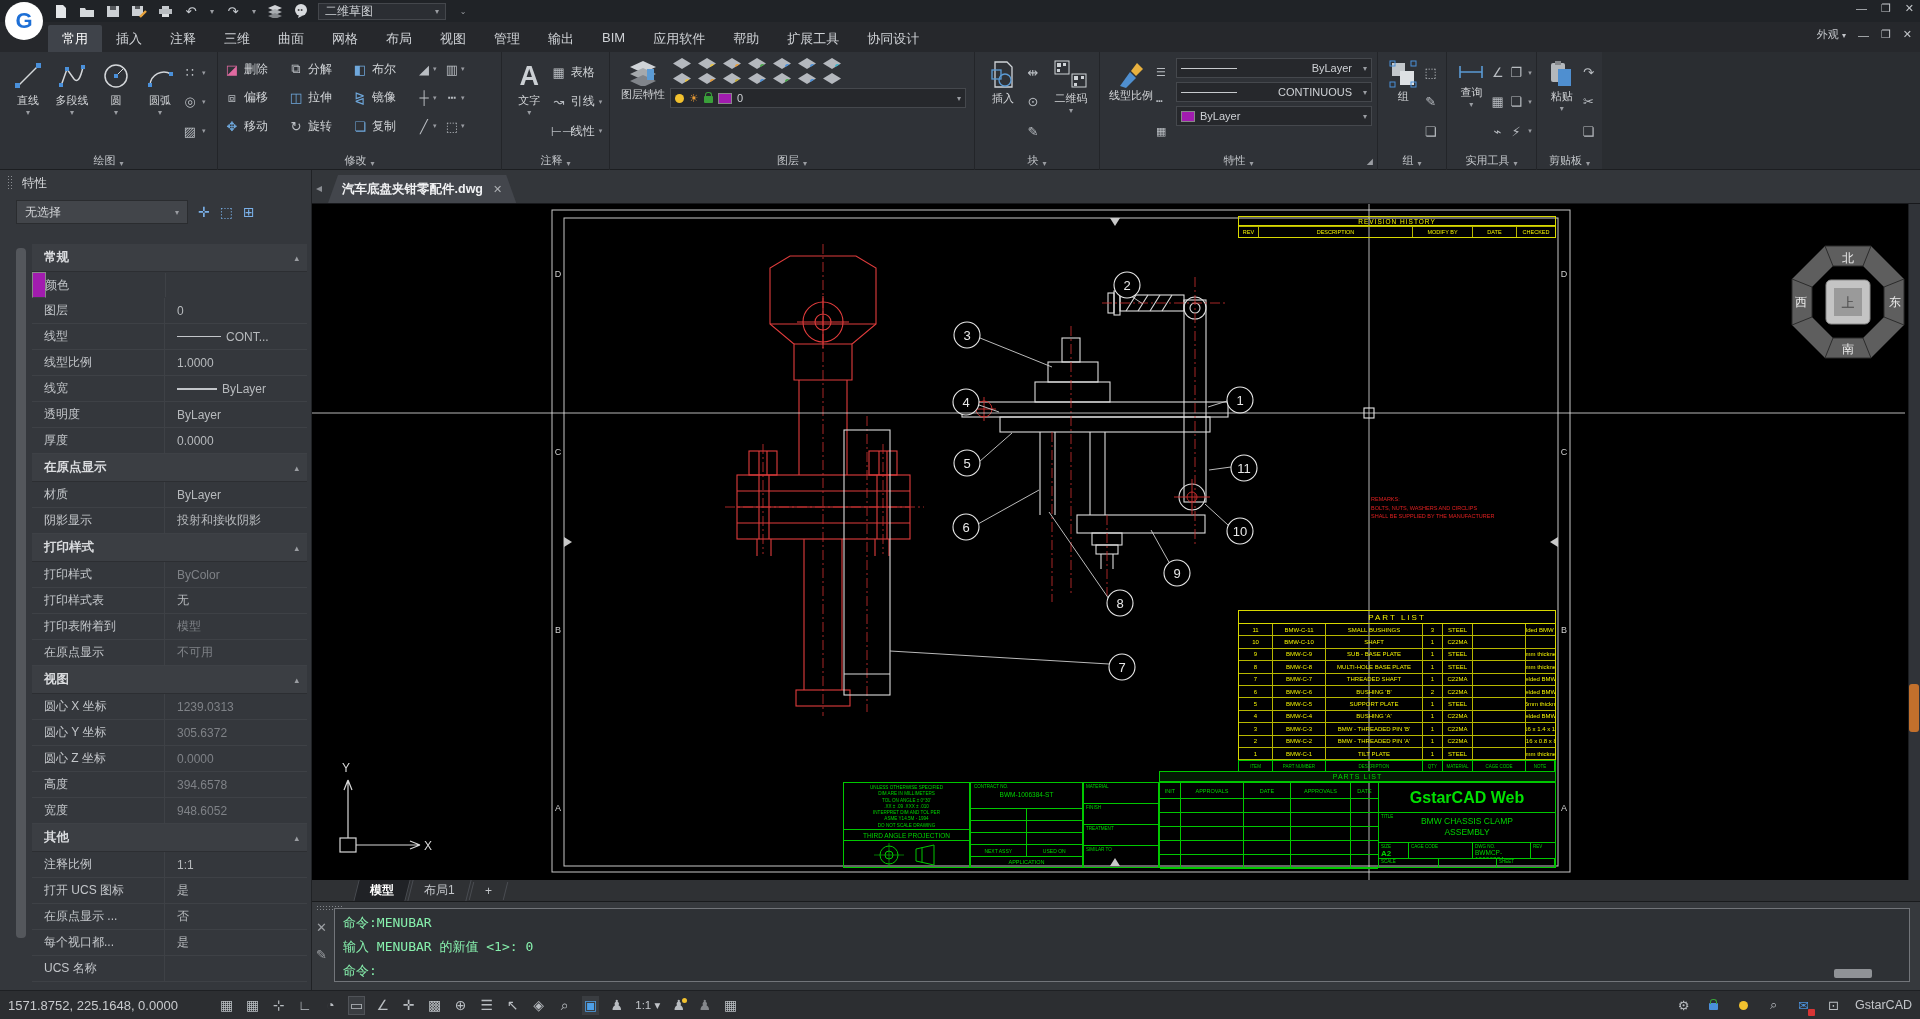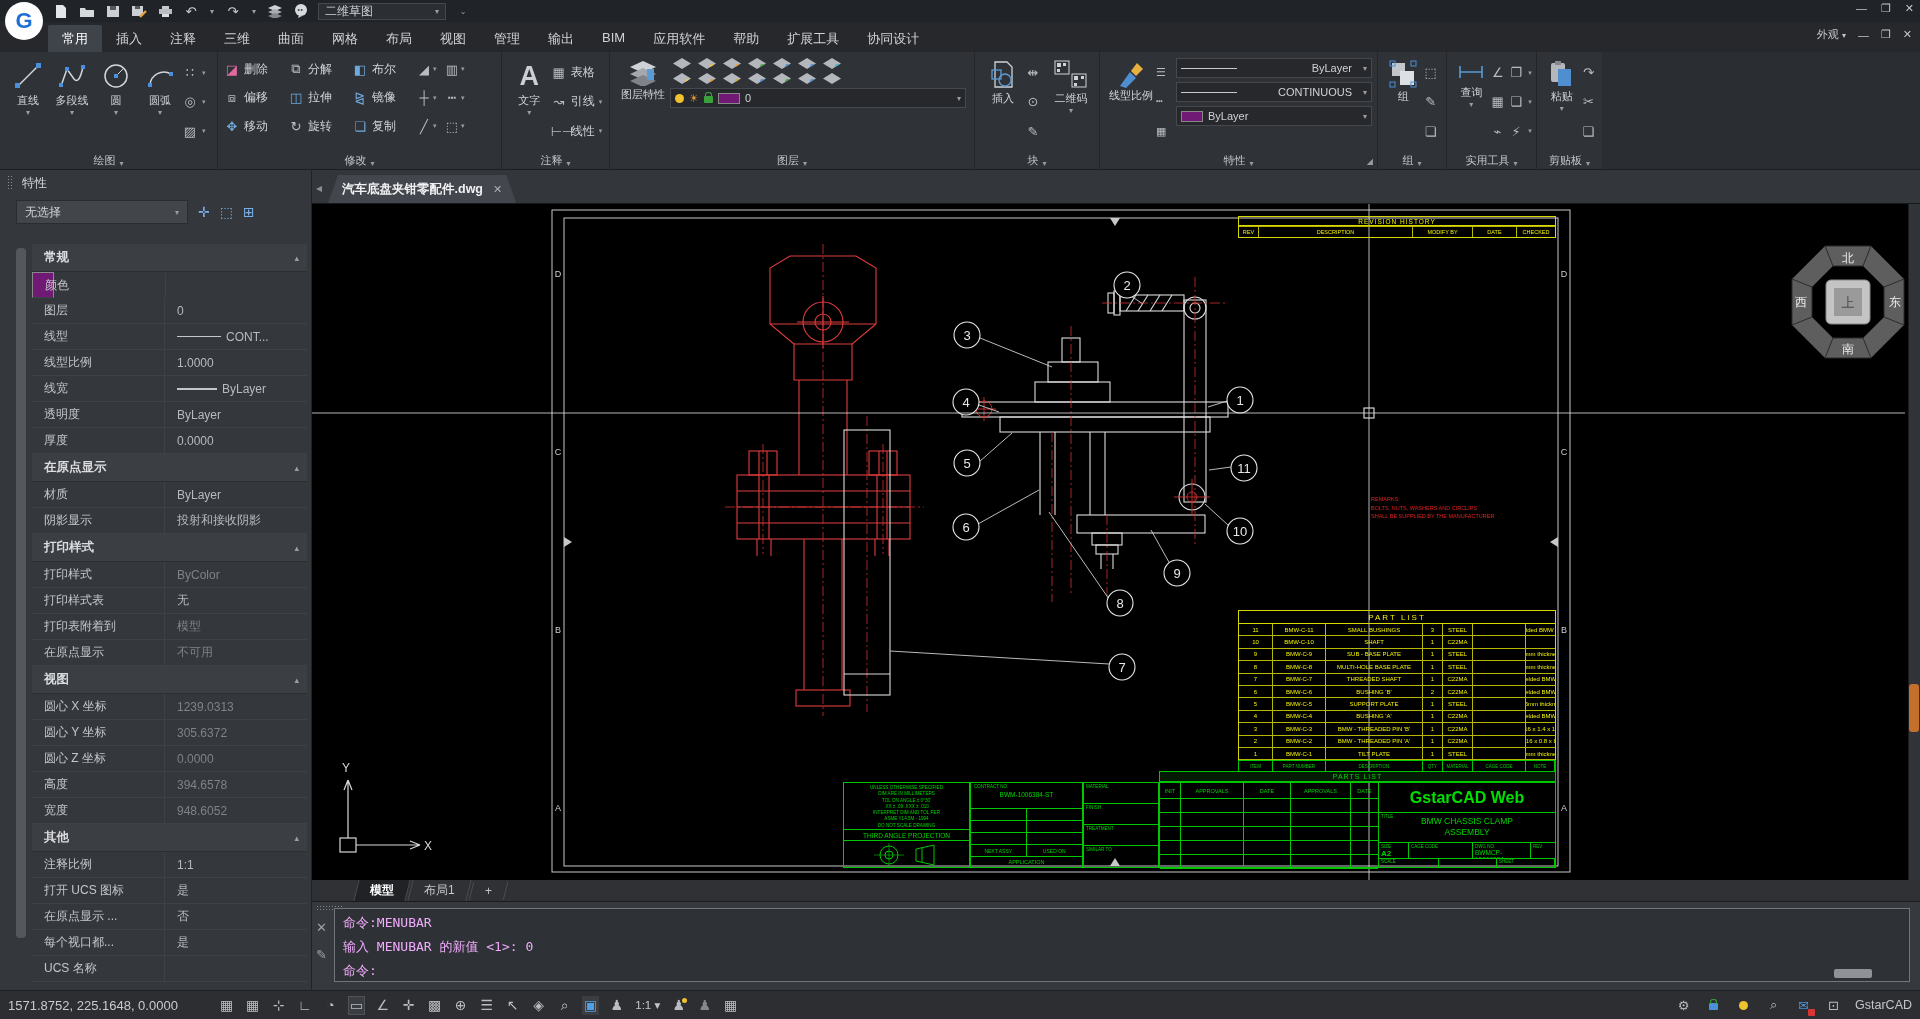--- a/index.html
+++ b/index.html
@@ -37,21 +37,21 @@
   .rtool .tico{width:16px;text-align:center;font-size:13px;color:#b9bdc2}
   .rtool.pk .tico{color:#e06aa0}
   .rtool.bl .tico{color:#6fa8dc}
   .rtool .tdrop{font-size:7px;color:#9a9da2}
   .modgrid{display:grid;grid-auto-flow:column;grid-template-rows:repeat(3,1fr);grid-template-columns:repeat(3,64px);height:86px}
   .extragrid{display:grid;grid-auto-flow:column;grid-template-rows:repeat(3,1fr);grid-template-columns:repeat(2,28px);height:86px}
   .extragrid .rtool{gap:1px}
   .dd{display:flex;align-items:center;background:#26282c;border:1px solid #45484d;height:20px;padding:0 4px;gap:5px;font-size:11px;color:#cfd2d6}
   .dd .line{display:inline-block;width:56px;height:1px;background:#c7cacd}
   .dd .cv{margin-left:auto;font-size:8px;color:#9a9da2}
-  .sw{display:inline-block;width:22px;height:11px;background:#701a75;border:1px solid #888}
+  .sw{display:inline-block;width:14px;height:11px;background:#a21caf;border:1px solid #888}
   .diam{position:relative;display:inline-block;width:18px;height:11px;margin:2px 3px;background:#b4b8be;clip-path:polygon(50% 0,100% 50%,50% 100%,0 50%)}
   .diam i{position:absolute;right:1px;bottom:0;width:5px;height:5px;border-radius:50%}
   .diam.dy i{background:#ecc33a}.diam.do i{background:#e89a35}.diam.dg i{background:#45a645}
   .diam.db i{background:#4a90da}.diam.dc i{background:#3fb0c9}.diam.dy2 i{background:#c7ae2c}
   .bulb{display:inline-block;width:9px;height:9px;border-radius:50%;background:#f2c12e}
   .sun{color:#e89a35;font-size:11px}
   .lockico{position:relative;display:inline-block;width:9px;height:7px;background:#3aa03a;border-radius:1px;margin-top:3px}
   .lockico::before{content:"";position:absolute;left:1px;top:-4px;width:5px;height:4px;border:1.5px solid #3aa03a;border-bottom:none;border-radius:3px 3px 0 0}
   .launcher{position:absolute;right:4px;bottom:4px;font-size:8px;color:#9a9da2}
 
@@ -139,21 +139,21 @@
   .ltabs{height:22px;background:#2f3134;border-bottom:1px solid #191b1d;display:flex;align-items:center;padding-left:44px;gap:2px}
   .ltab{padding:2px 13px;font-size:12px;color:#c3c6ca;transform:skewX(-14deg);border-left:1px solid #4a4d52;border-right:1px solid #4a4d52}
   .ltab span{display:inline-block;transform:skewX(14deg)}
   .ltab.active{background:#202226;color:#fff;font-weight:bold}
 
   
   .cmd{height:88px;background:#36393d;position:relative}
   .cmdgrip{position:absolute;left:4px;top:3px;width:26px;height:5px;background-image:radial-gradient(#84878c 1px,transparent 1px);background-size:3px 3px}
   .cmdicons{position:absolute;left:4px;top:18px;display:flex;flex-direction:column;gap:12px;color:#9ea1a5;font-size:13px}
   .cmdbox{position:absolute;left:22px;top:6px;right:10px;bottom:8px;background:#2e3135;border:1px solid #72757a}
-  .cmdline{font-family:"DejaVu Sans Mono","Liberation Mono",monospace;font-size:13px;color:#f0abfc;padding:4px 8px 0 8px;line-height:20px;white-space:pre}
+  .cmdline{font-family:"DejaVu Sans Mono","Liberation Mono",monospace;font-size:13px;color:#86efac;padding:4px 8px 0 8px;line-height:20px;white-space:pre}
   .cmdthumb{position:absolute;right:48px;bottom:12px;width:38px;height:9px;background:#8f9296;border-radius:2px}
 
   
   .statusbar{position:absolute;left:0;top:990px;width:1920px;height:29px;background:#2c2e31;border-top:1px solid #1e2023;display:flex;align-items:center}
   .coords{margin-left:8px;font-size:13px;color:#c9cbce;width:200px}
   .sbicons{display:flex;align-items:center;gap:9px;margin-left:10px}
   .sbi{min-width:17px;height:19px;display:flex;align-items:center;justify-content:center;font-size:14px;color:#b9bdc1;padding:0 1px}
   .sbi.pressed{background:#3a3d41;border:1px solid #505archive358}
   .sbi.pressed{background:#3a3d41;border:1px solid #505358}
   .sbi.active{color:#4ea0e8;background:#3a3d41}

